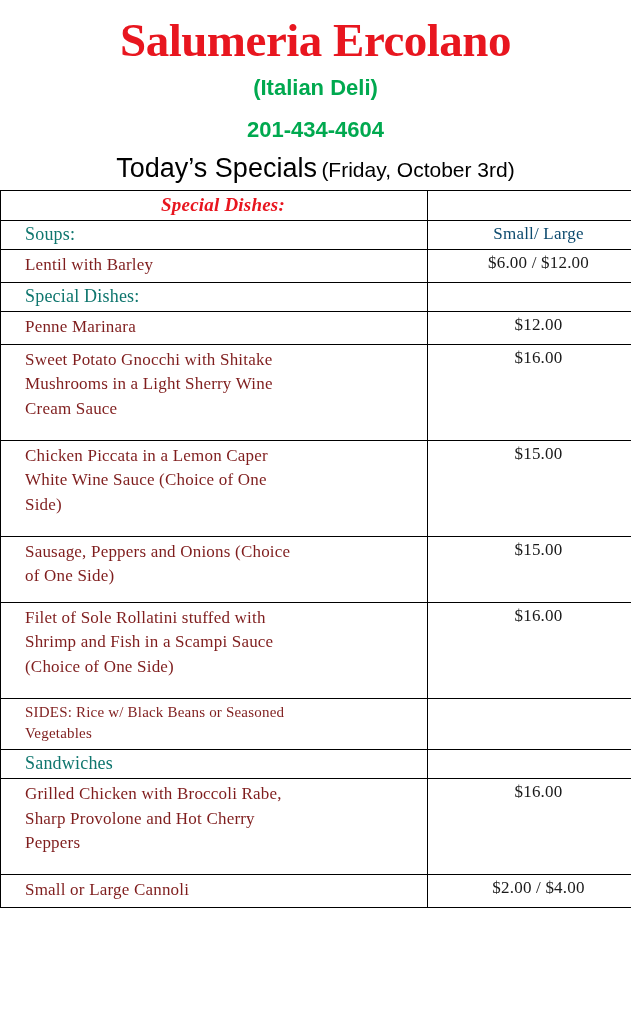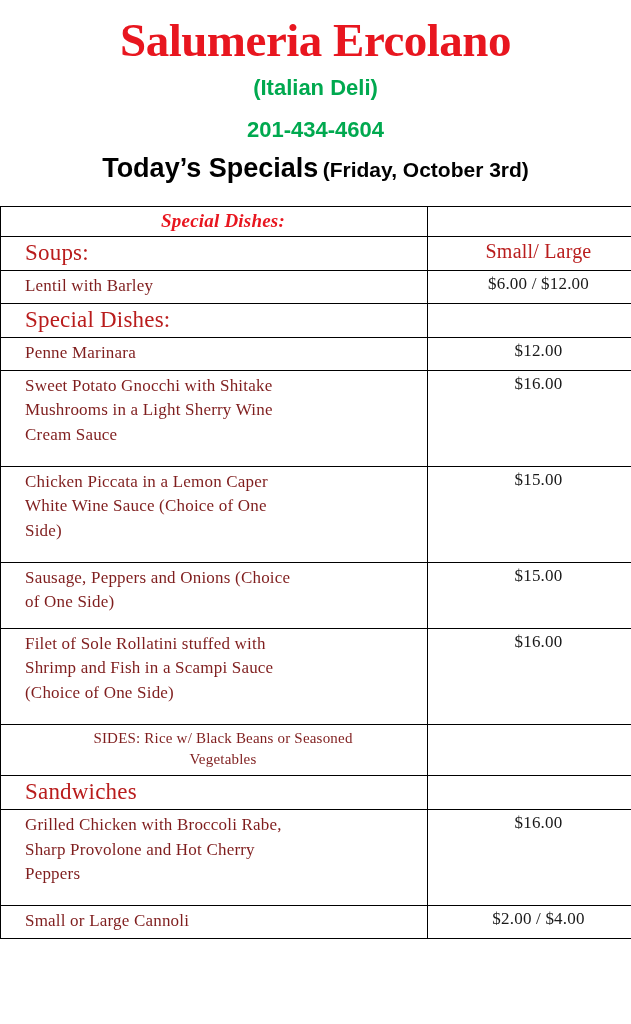--- a/index.html
+++ b/index.html
@@ -41,23 +41,23 @@
     margin: 10px 0 16px 0;
   }
   .phone {
     font-family: "Liberation Sans", sans-serif;
     font-weight: bold;
     font-size: 22px;
     color: #00a94f;
     margin: 8px 0 1px 0;
   }
   .specials-line {
-    margin: 10px 0 22px 0;
+    margin: 10px 0 6px 0;
     color: #000000;
-    font-weight: bold;
+    font-weight: normal;
   }
   .specials-line .big {
     font-size: 27px;
     font-family: "Liberation Sans", sans-serif;
   }
   .specials-line .small {
     font-size: 21px;
     font-family: "Liberation Sans", sans-serif;
   }
   
@@ -87,44 +87,43 @@
     font-family: "Liberation Serif", serif;
     font-size: 17px;
     color: #1a1a1a;
     letter-spacing: 0.2px;
   }
   .price-bottom {
     vertical-align: bottom;
   }
   
   .sec-red {
-    color: #b91c1c;
-    font-family: "Liberation Serif", serif;
-    font-size: 23px;
+    color: #0f766e;
+    font-family: "Liberation Serif", serif;
+    font-size: 18px;
     letter-spacing: 0.2px;
   }
   .sec-red-bold {
     color: #e8161f;
     font-family: "Liberation Serif", serif;
     font-weight: bold;
     font-style: italic;
     font-size: 19px;
     text-align: center;
     letter-spacing: 0.2px;
   }
   .sec-red-head {
-    color: #b91c1c;
-    text-align: center;
-    font-family: "Liberation Serif", serif;
-    font-size: 20px;
+    color: #0c4a6e;
+    text-align: center;
+    font-family: "Liberation Serif", serif;
+    font-size: 17px;
     letter-spacing: 0.2px;
   }
   .small-text {
     font-size: 15px;
-    text-align: center;
   }
   .nowrap-lines {
     white-space: pre-line;
   }
   td.tall-a { height: 88px; }
   td.tall-b { height: 88px; margin-top: 18px; }
   td.tall-c { height: 58px; margin-left: 32px; }
 </style>
 </head>
 <body>

